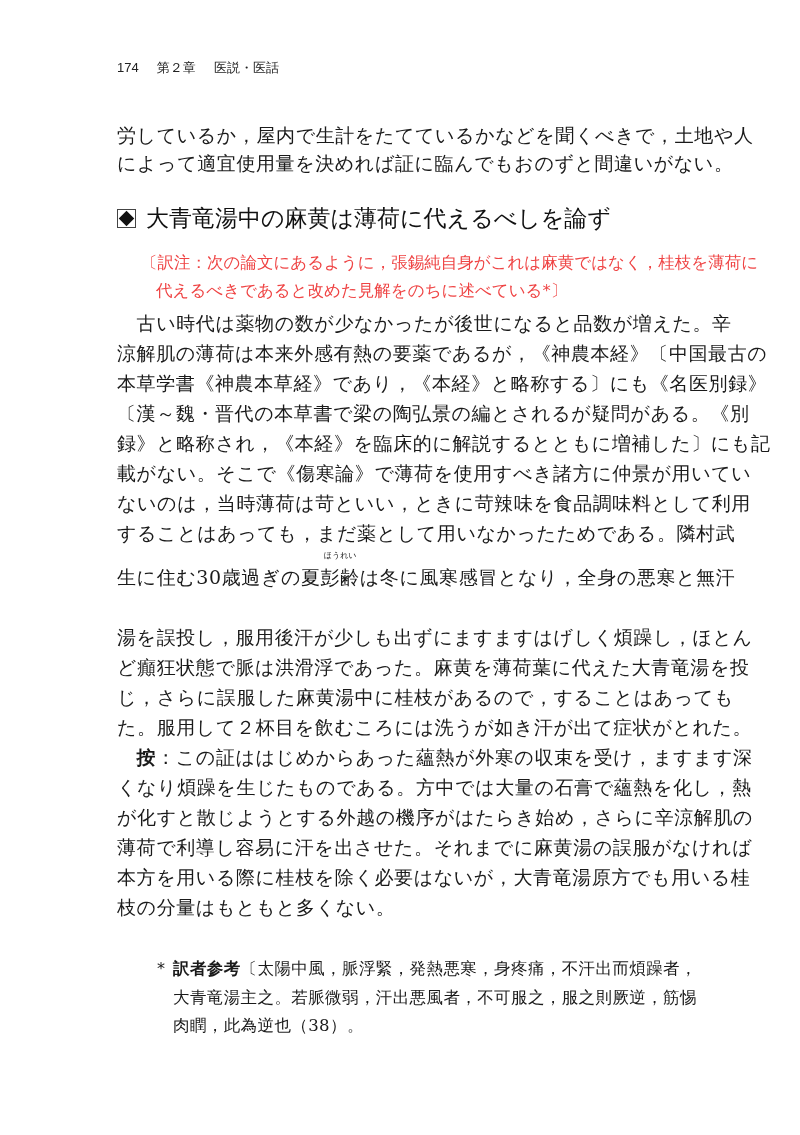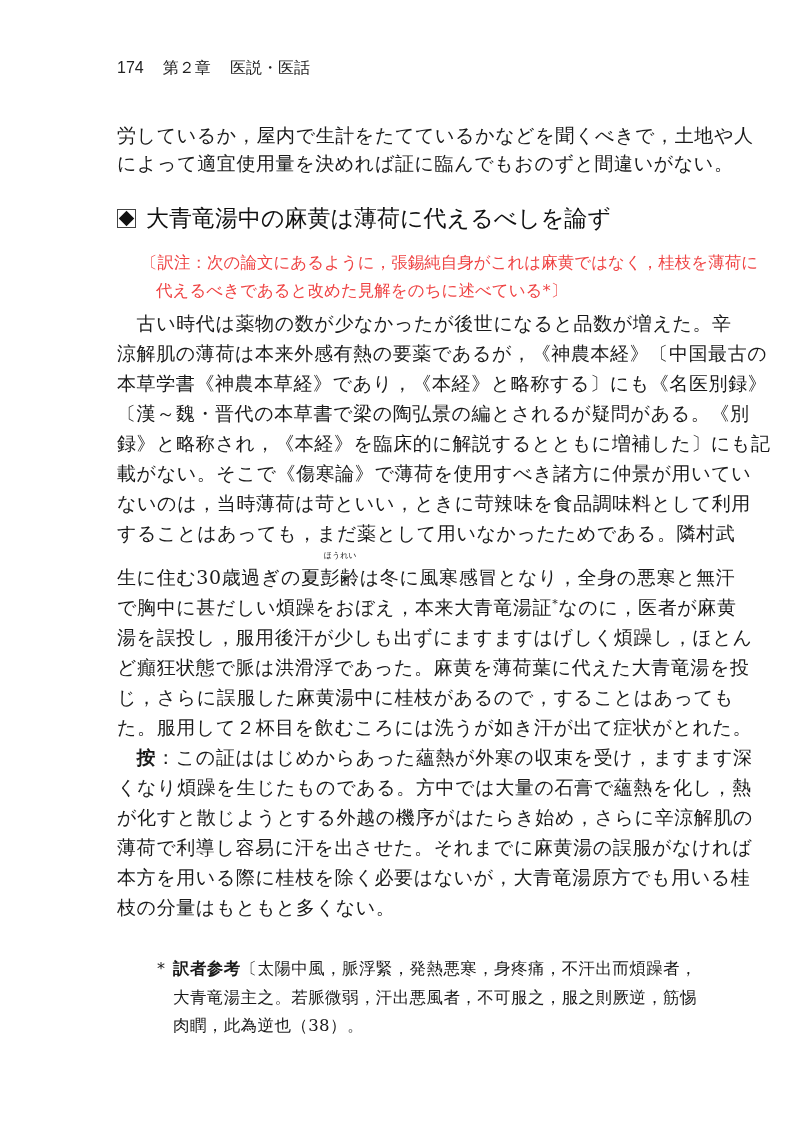--- a/index.html
+++ b/index.html
@@ -17,21 +17,21 @@
     }
     .page {
       position: absolute;
       left: 0; top: 0;
       width: 800px; height: 1135px;
     }
     .running-head {
       position: absolute;
       left: 117px;
       top: 57px;
-      font-size: 16px;
+      font-size: 13px;
       line-height: 22px;
       white-space: nowrap;
       color: #222;
     }
     .running-head .page-num {
       font-family: "Liberation Sans", "DejaVu Sans", sans-serif;
       margin-right: 14px;
     }
     .running-head .chapter {
       margin-right: 14px;
@@ -166,23 +166,20 @@
   <div class="line" style="top:399px">〔漢～魏・晋代の本草書で梁の陶弘景の編とされるが疑問がある。《別</div>
   <div class="line" style="top:429px">録》と略称され，《本経》を臨床的に解説するとともに増補した〕にも記</div>
   <div class="line" style="top:459px">載がない。そこで《傷寒論》で薄荷を使用すべき諸方に仲景が用いてい</div>
   <div class="line" style="top:489px">ないのは，当時薄荷は苛といい，ときに苛辣味を食品調味料として利用</div>
   <div class="line" style="top:519px">することはあっても，まだ薬として用いなかったためである。隣村武</div>
 
   <div class="line" style="top:563px">
     <span>生に住む30歳過ぎの夏</span><span class="ruby-wrap"><span class="rt">ほうれい</span><span>彭齢</span></span><span>は冬に風寒感冒となり，全身の悪寒と無汗</span>
   </div>
 
-  <div class="line" style="top:593px">
-    <span>で胸中に甚だしい煩躁をおぼえ，本来大青竜湯証</span><span class="sup">*</span><span>なのに，医者が麻黄</span>
-  </div>
   <div class="line" style="top:623px">湯を誤投し，服用後汗が少しも出ずにますますはげしく煩躁し，ほとん</div>
   <div class="line" style="top:653px">ど癲狂状態で脈は洪滑浮であった。麻黄を薄荷葉に代えた大青竜湯を投</div>
   <div class="line" style="top:683px">じ，さらに誤服した麻黄湯中に桂枝があるので，することはあっても</div>
   <div class="line" style="top:713px">た。服用して２杯目を飲むころには洗うが如き汗が出て症状がとれた。</div>
 
   <div class="line" style="top:743px">
     <span>　</span><span class="bold-sans">按</span><span>：この証ははじめからあった蘊熱が外寒の収束を受け，ますます深</span>
   </div>
   <div class="line" style="top:773px">くなり煩躁を生じたものである。方中では大量の石膏で蘊熱を化し，熱</div>
   <div class="line" style="top:803px">が化すと散じようとする外越の機序がはたらき始め，さらに辛涼解肌の</div>

